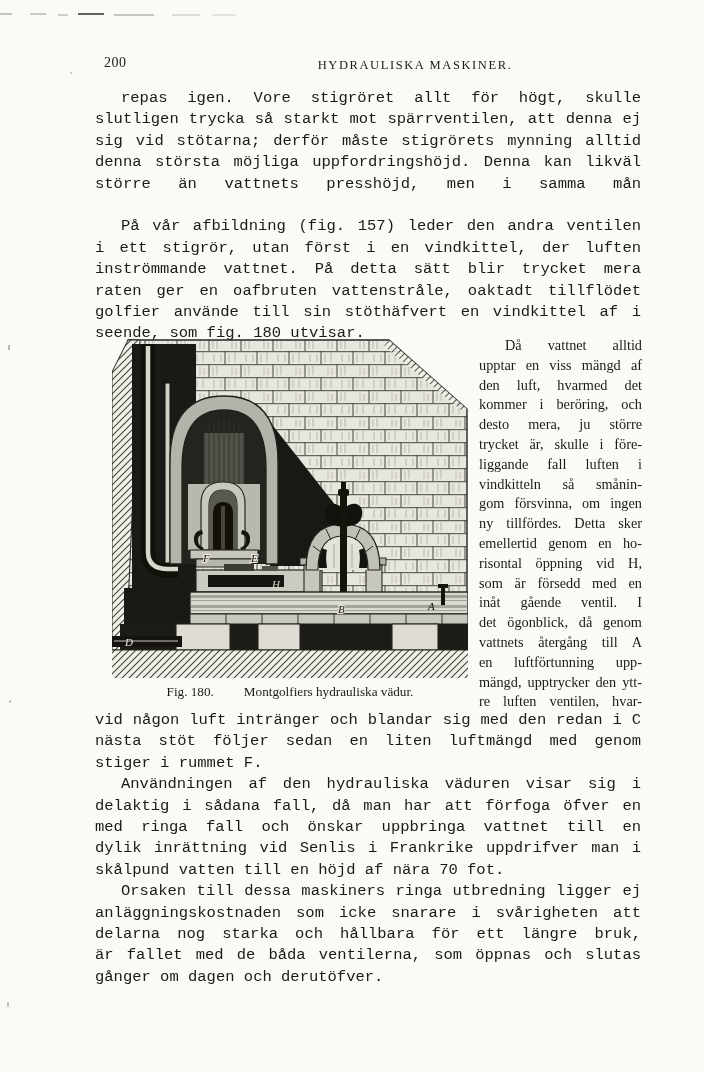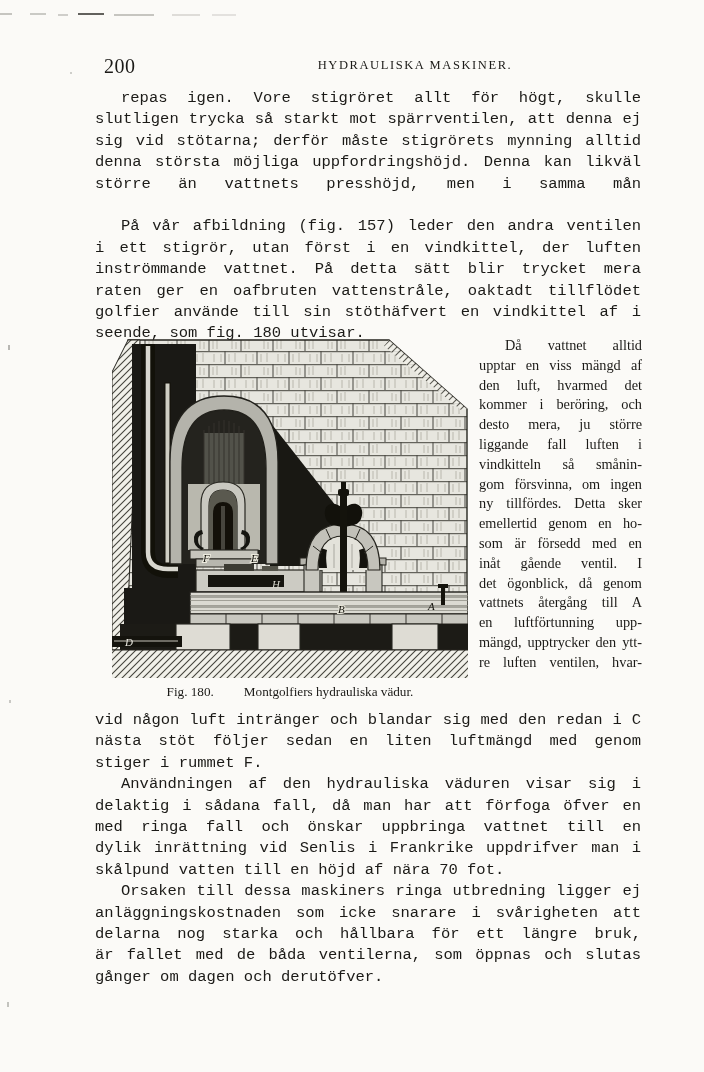--- a/index.html
+++ b/index.html
@@ -2,21 +2,21 @@
 <html><head>
 <meta charset="utf-8">
 <style>
   html,body{margin:0;padding:0;}
   body{
     width:704px;height:1072px;position:relative;overflow:hidden;
     background:#fbfaf7;
     font-family:"Liberation Serif", serif;
     color:#1b1a17;
   }
-  .pagenum{position:absolute;left:104px;top:55px;font-size:20px;letter-spacing:0.5px;}
+  .pagenum{position:absolute;left:104px;top:55px;font-size:14px;letter-spacing:0.5px;}
   .runhead{position:absolute;left:17px;top:58px;width:704px;text-align:center;
     font-size:12.5px;letter-spacing:1.6px;padding-left:46px;}
   .block{position:absolute;left:95px;width:546px;font-size:15.5px;line-height:21.4px;font-family:Liberation Mono, monospace;}
   .tline{text-align:justify;text-align-last:justify;height:21.4px;overflow:hidden;white-space:normal;}
   .tline.first-indent{text-indent:26px;}
   .tline.last-short{text-align-last:left;}
   .rcol{position:absolute;left:479px;top:336px;width:163px;font-size:14.3px;line-height:19.8px;}
   .rcol .tline{height:19.8px;}
   .figwrap{position:absolute;left:112px;top:338px;width:356px;height:342px;}
   .caption{position:absolute;left:112px;top:684px;width:356px;text-align:center;font-size:13.2px;}
@@ -58,25 +58,27 @@
     <div class="tline">golfier använde till sin stöthäfvert en vindkittel af i det närmaste det ut-</div>
     <div class="tline last-short">seende, som fig. 180 utvisar.</div>
   </div>
 
 <div class="rcol">
     <div class="tline first-indent">Då vattnet alltid</div>
     <div class="tline">upptar en viss mängd af</div>
     <div class="tline">den luft, hvarmed det</div>
     <div class="tline">kommer i beröring, och</div>
     <div class="tline">desto mera, ju större</div>
+    <div class="tline">trycket är, skulle i före-</div>
     <div class="tline">liggande fall luften i</div>
     <div class="tline">vindkitteln så smånin-</div>
     <div class="tline">gom försvinna, om ingen</div>
     <div class="tline">ny tillfördes.  Detta sker</div>
     <div class="tline">emellertid genom en ho-</div>
+    <div class="tline">risontal öppning vid H,</div>
     <div class="tline">som är försedd med en</div>
     <div class="tline">inåt gående ventil.  I</div>
     <div class="tline">det ögonblick, då genom</div>
     <div class="tline">vattnets återgång till A</div>
     <div class="tline">en luftförtunning upp-</div>
     <div class="tline">mängd, upptrycker den ytt-</div>
     <div class="tline">re luften ventilen, hvar-</div>
   </div>
 
 <div class="figwrap">

